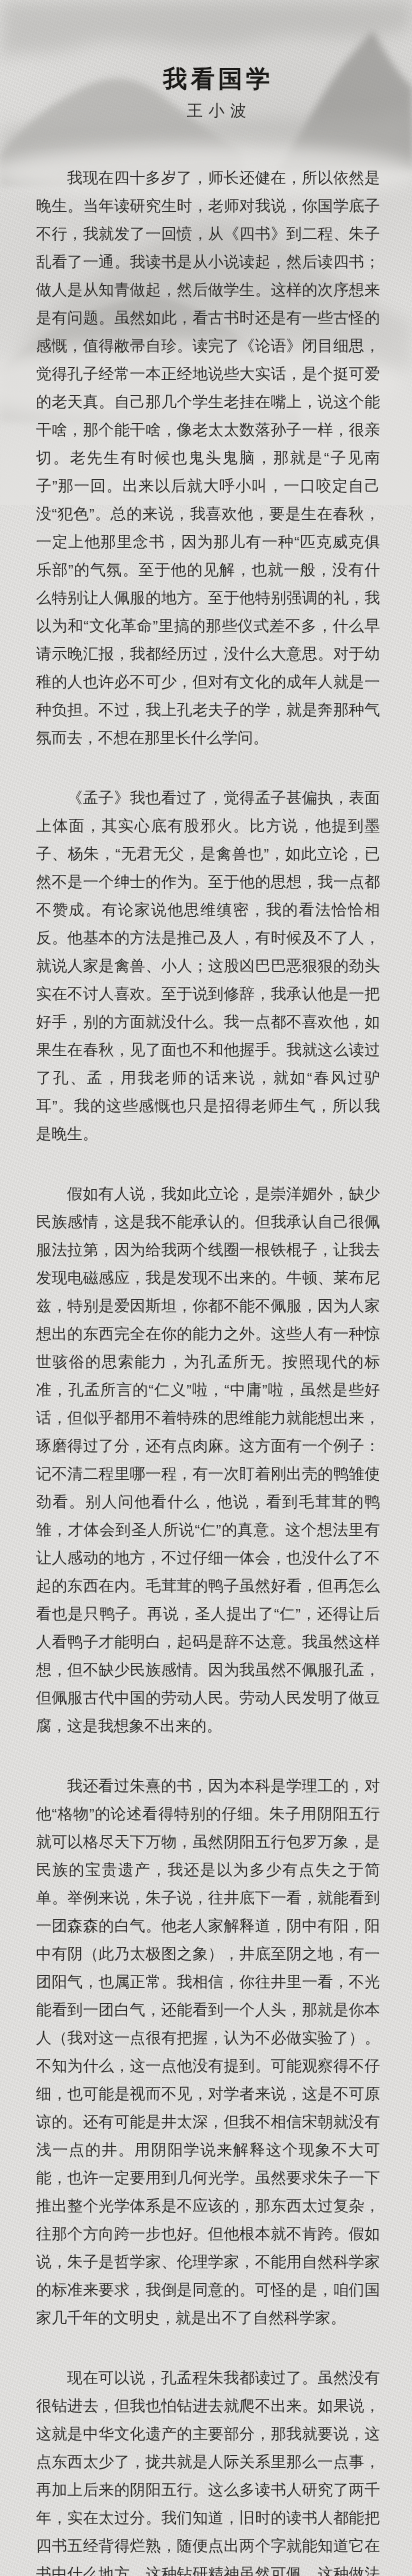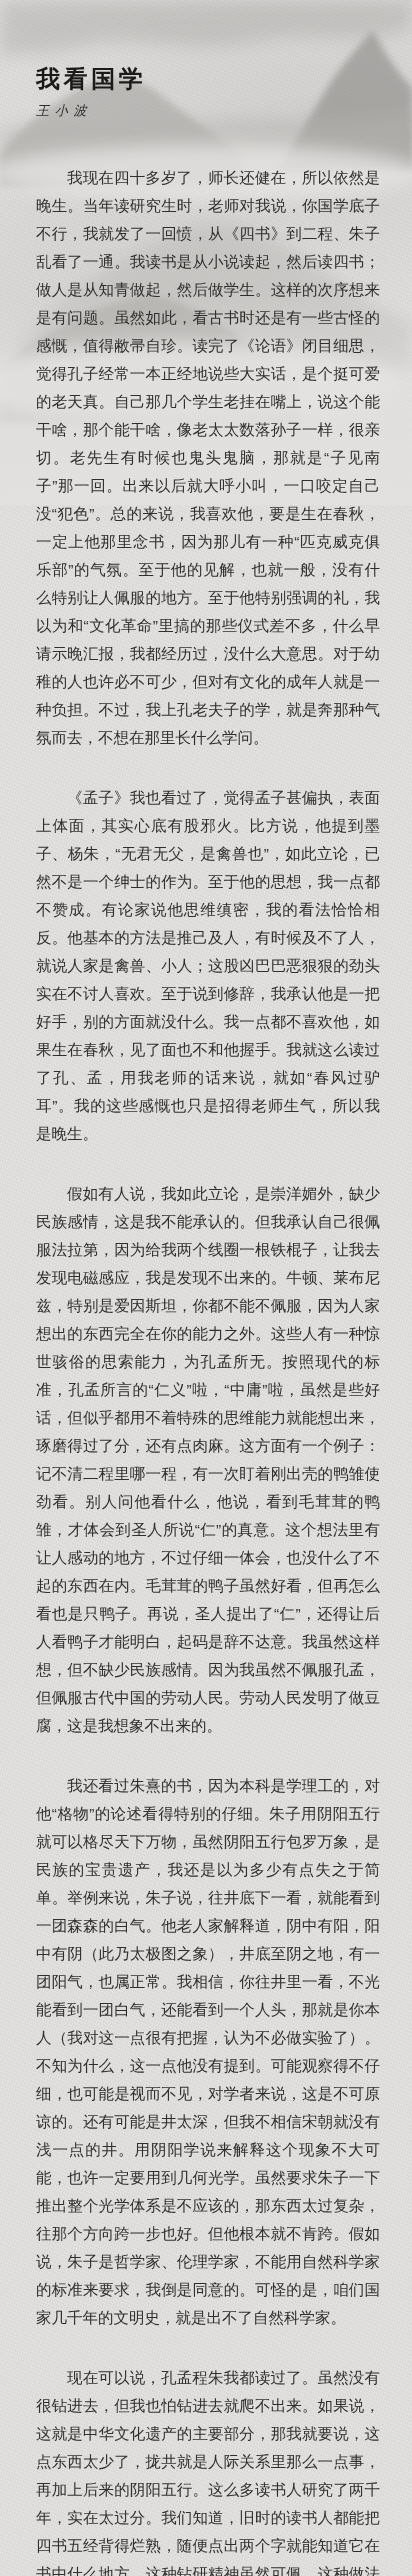--- a/index.html
+++ b/index.html
@@ -18,40 +18,39 @@
       repeating-linear-gradient(22deg, rgba(255,255,255,0.04) 0 1.5px, rgba(110,110,108,0.03) 1.5px 3.6px),
       #e2e1df;
   }
   .ink-top { position: absolute; top: 0; left: 0; z-index: 1; }
   .essay-header {
     position: absolute;
     left: 36px;
     right: 16px;
     top: 66px;
     z-index: 2;
-    text-align: left;
+    text-align: center;
   }
   .essay-title {
     margin: 0;
     font-family: "Liberation Serif", serif;
     font-weight: bold;
     font-size: 24px;
     line-height: 27px;
     letter-spacing: 3.6px;
     margin-right: -3.6px;
     color: #1b1a18;
   }
   .essay-author {
     margin-top: 11.3px;
-    font-size: 13px;
+    font-size: 16px;
     line-height: 14.4px;
     letter-spacing: 5.7px;
     margin-right: -5.7px;
     color: #2e2d2b;
-    font-style: italic;
   }
   .essay-body {
     position: absolute;
     top: 164px;
     left: 36px;
     width: 344px;
     z-index: 2;
     font-size: 15.5px;
     line-height: 28px;
     color: #302f2d;

